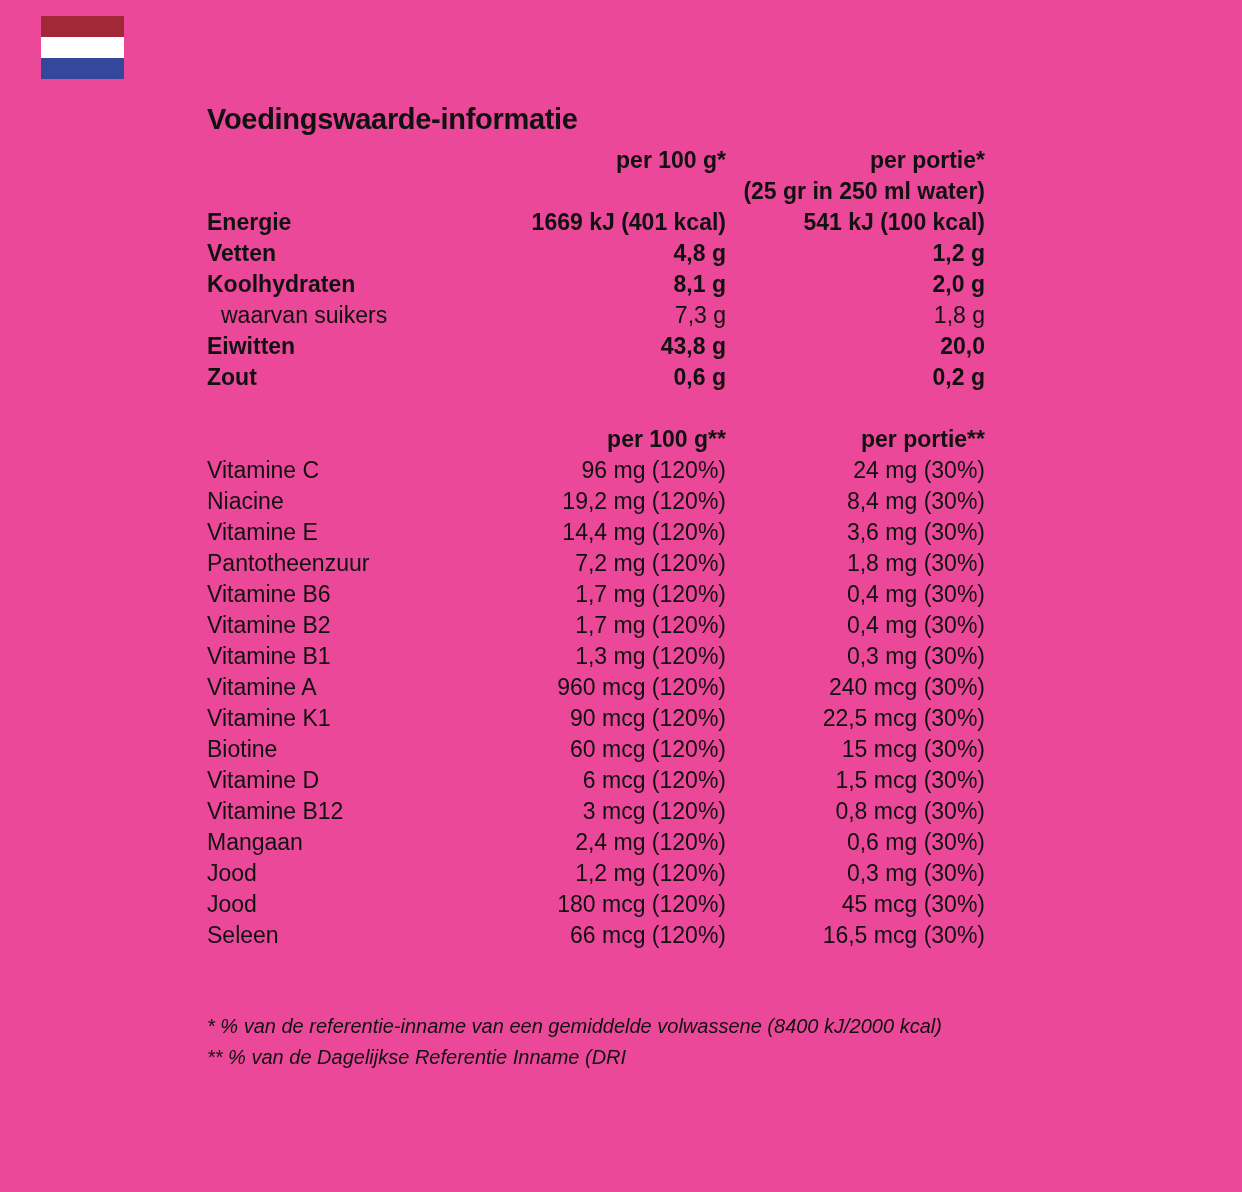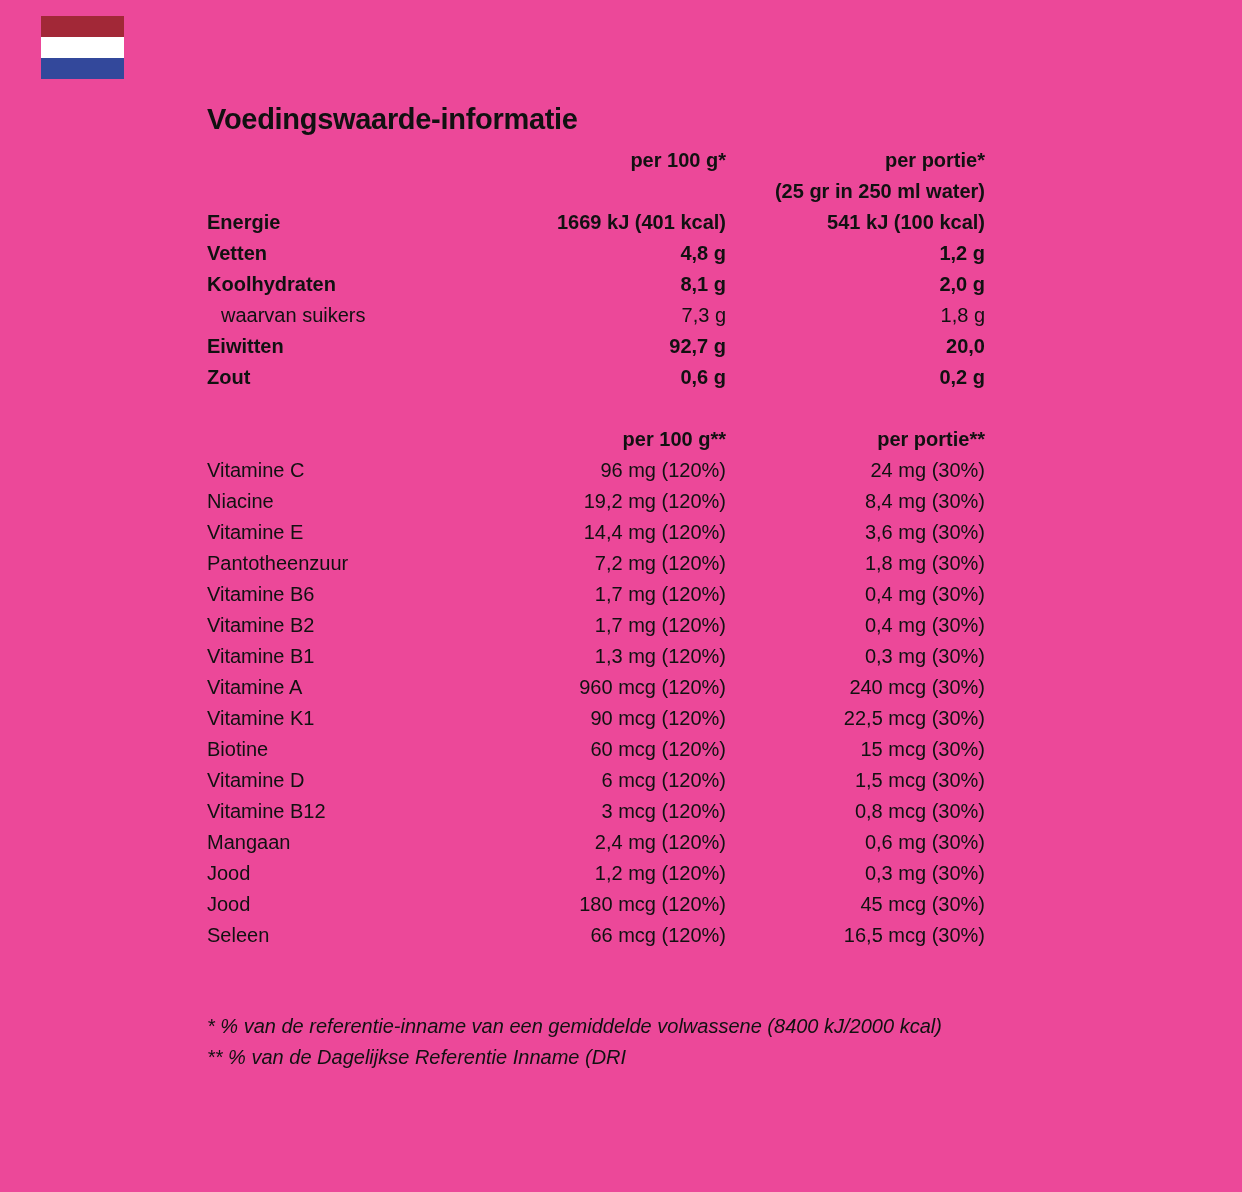--- a/index.html
+++ b/index.html
@@ -9,21 +9,21 @@
   
   .flag{position:absolute;left:41px;top:16px;width:83px;height:63px;}
   .flag .bar{width:100%;height:21px;}
   .flag .bar.white{background:#ffffff;}
 
   
   .title{position:absolute;left:207px;top:103px;margin:0;font-size:29px;font-weight:bold;letter-spacing:-0.3px;white-space:nowrap;}
 
   
   .table{position:absolute;left:207px;top:145px;width:778px;}
-  .row{display:grid;grid-template-columns:320px 199px 259px;height:31px;line-height:31px;font-size:20px;white-space:nowrap;}
+  .row{display:grid;grid-template-columns:320px 199px 259px;height:31px;line-height:31px;font-size:23px;white-space:nowrap;}
   .row .c1{text-align:left;}
   .row .c2,.row .c3{text-align:right;}
   .row.bold{font-weight:bold;}
   .row .indent{padding-left:14px;}
   .spacer{height:31px;}
 
   
   .footnotes{position:absolute;left:207px;top:1011px;font-size:20px;font-style:italic;line-height:31px;white-space:nowrap;}
 </style>
 </head>
@@ -68,21 +68,21 @@
       <span class="c2">8,1 g</span>
       <span class="c3">2,0 g</span>
     </div>
     <div class="row">
       <span class="c1 indent">waarvan suikers</span>
       <span class="c2">7,3 g</span>
       <span class="c3">1,8 g</span>
     </div>
     <div class="row bold">
       <span class="c1">Eiwitten</span>
-      <span class="c2">92,7 g</span>
+      <span class="c2">43,8 g</span>
       <span class="c3">20,0</span>
     </div>
     <div class="row bold">
       <span class="c1">Zout</span>
       <span class="c2">0,6 g</span>
       <span class="c3">0,2 g</span>
     </div>
 
     <div class="spacer"></div>
 

